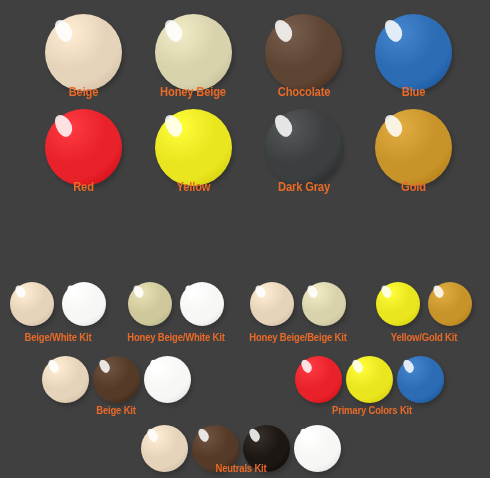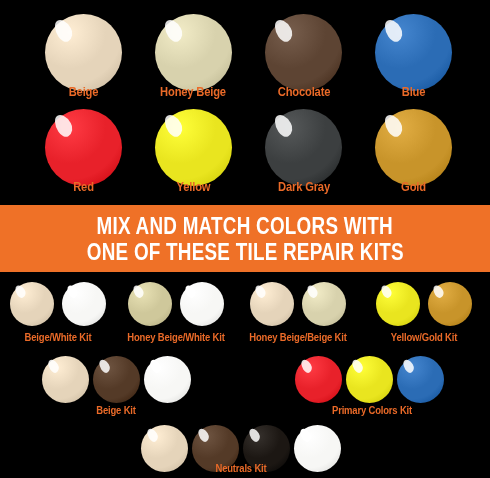--- a/index.html
+++ b/index.html
@@ -12,21 +12,21 @@
     background: #ffffff;
     font-family: "Liberation Sans", sans-serif;
     overflow: hidden;
     position: relative;
   }
 
   #page {
     position: relative;
     width: 490px;
     height: 478px;
-    background: #000000;
+    background: #404040;
   }
 
   
   .swatch {
     position: absolute;
     border-radius: 50%;
     box-sizing: border-box;
   }
   .swatch .gloss {
     position: absolute;
@@ -119,24 +119,20 @@
   <div class="swatch" style="left: 265px; top: 109px; width: 77px; height: 77px; background: radial-gradient(circle at 32% 24%, rgb(86, 89, 90) 0%, rgb(60, 63, 64) 46%, rgb(60, 63, 64) 66%, rgb(26, 29, 30) 100%); box-shadow: rgba(0, 0, 0, 0.22) 2px 3px 4px;">
     <div class="gloss"></div>
   </div>
   <div class="label big" style="left:256px; top:179px; width:96px;">Dark Gray</div>
 
   <div class="swatch" style="left: 375px; top: 109px; width: 77px; height: 77px; background: radial-gradient(circle at 32% 24%, rgb(226, 174, 68) 0%, rgb(200, 148, 42) 46%, rgb(200, 148, 42) 66%, rgb(166, 114, 8) 100%); box-shadow: rgba(0, 0, 0, 0.22) 2px 3px 4px;">
     <div class="gloss"></div>
   </div>
   <div class="label big" style="left:375px; top:179px; width:77px;">Gold</div>
 
-  <div id="banner">
-    <div class="bline">MIX AND MATCH COLORS WITH</div>
-    <div class="bline">ONE OF THESE TILE REPAIR KITS</div>
-  </div>
 
   <div class="swatch" style="left: 10px; top: 282px; width: 44px; height: 44px; background: radial-gradient(circle at 32% 24%, rgb(255, 238, 212) 0%, rgb(229, 212, 186) 46%, rgb(229, 212, 186) 66%, rgb(195, 178, 152) 100%); box-shadow: rgba(0, 0, 0, 0.22) 2px 3px 4px;">
     <div class="gloss"></div>
   </div>
   <div class="swatch white-chip light" style="left: 62px; top: 282px; width: 44px; height: 44px; background: radial-gradient(circle at 32% 24%, rgb(255, 255, 255) 0%, rgb(247, 247, 245) 46%, rgb(247, 247, 245) 66%, rgb(213, 213, 211) 100%); box-shadow: rgba(0, 0, 0, 0.18) 2px 3px 4px;">
     <div class="gloss"></div>
   </div>
   <div class="label small" style="left:2px; top:331px; width:112px;">Beige/White Kit</div>
 
   <div class="swatch" style="left: 128px; top: 282px; width: 44px; height: 44px; background: radial-gradient(circle at 32% 24%, rgb(233, 226, 181) 0%, rgb(207, 200, 155) 46%, rgb(207, 200, 155) 66%, rgb(173, 166, 121) 100%); box-shadow: rgba(0, 0, 0, 0.22) 2px 3px 4px;">

